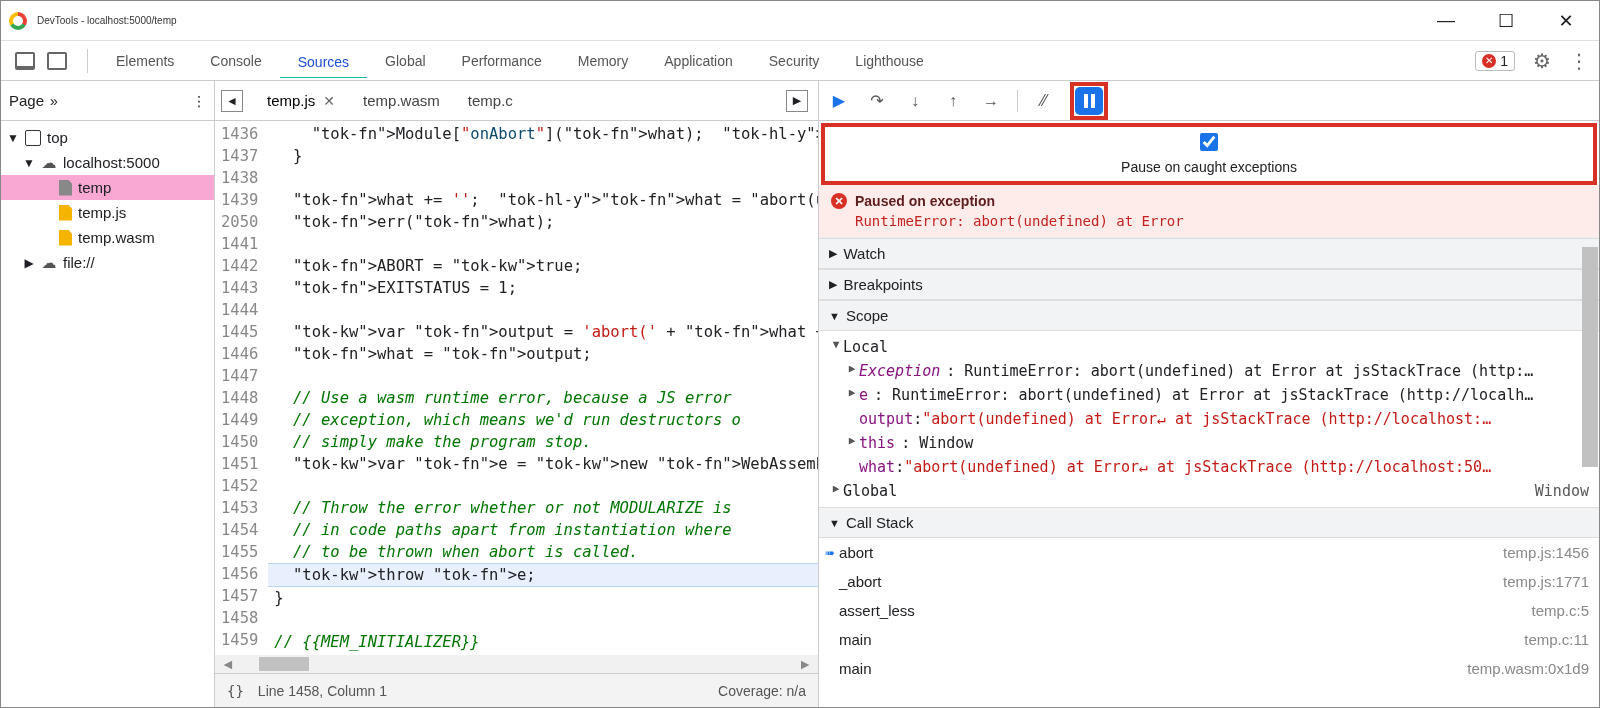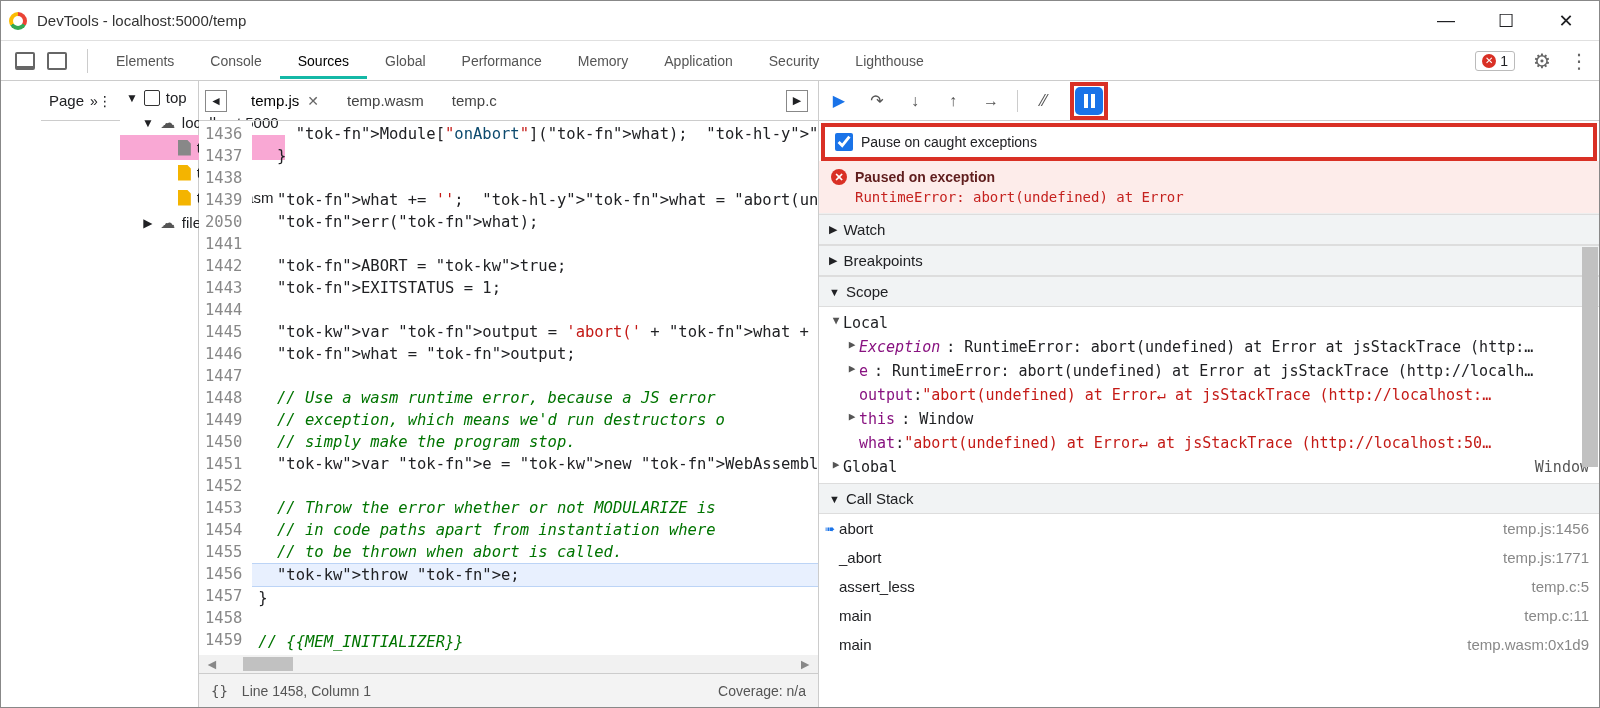--- a/index.html
+++ b/index.html
@@ -3,39 +3,39 @@
 <meta charset="utf-8">
 <style>
 * { margin: 0; padding: 0; box-sizing: border-box; }
 body { font-family: "Segoe UI", -apple-system, sans-serif; font-size: 14px; color: #202124; background: #fff; width: 1600px; height: 708px; overflow: hidden; border: 1px solid #888; }
 .mono { font-family: "Consolas", "Menlo", monospace; }
 
 
 .title-bar { height: 40px; display: flex; align-items: center; padding: 0 8px; border-bottom: 1px solid #e0e0e0; }
 .title-bar .chrome-icon { width: 18px; height: 18px; margin-right: 10px; border-radius: 50%; background: conic-gradient(#ea4335 0 120deg,#34a853 120deg 240deg,#fbbc05 240deg 360deg); position: relative;}
 .title-bar .chrome-icon::after{content:"";position:absolute;inset:4px;background:#fff;border-radius:50%;}
-.title-bar .title { flex: 1; font-size: 15px; color: #333; }
+.title-bar .title { flex: 1; font-size: 10px; color: #333; }
 .win-controls { display: flex; gap: 30px; margin-right: 10px; }
 .win-btn { width: 30px; height: 30px; display: flex; align-items: center; justify-content: center; font-size: 18px; cursor: default; }
 
 
 .tabs-row { height: 40px; display: flex; align-items: center; padding: 0 10px; border-bottom: 1px solid #ccc; }
 .tabs-row .device-icons { display: flex; gap: 12px; padding: 0 10px 0 4px; }
 .tabs-row .device-icons span { width:20px; height:18px; border:2px solid #666; border-radius:2px; position:relative;}
 .tabs-row .sep { width: 1px; height: 24px; background: #ccc; margin: 0 10px; }
 .tabs-row .tab { padding: 10px 18px; color: #555; cursor: default; }
-.tabs-row .tab.active { color: #000000; border-bottom: 3px solid #14b8a6; padding-bottom: 7px; }
+.tabs-row .tab.active { color: #1d4ed8; border-bottom: 1px solid #14b8a6; padding-bottom: 7px; }
 .tabs-row .right { margin-left: auto; display: flex; align-items: center; gap: 18px; }
 .err-badge { display:flex; align-items:center; gap:4px; border:1px solid #bbb; border-radius:3px; padding:1px 6px; font-size:14px;}
 .err-badge .dot{width:14px;height:14px;background:#d93025;border-radius:50%;color:#fff;font-size:10px;display:flex;align-items:center;justify-content:center;}
 .gear-icon,.more-icon{color:#666;font-size:20px;}
 
 
 .main { display: flex; height: calc(100% - 80px); }
-.col-files { width: 198px; border-right: 1px solid #ccc; display:flex;flex-direction:row;padding-left:40px;}
+.col-files { width: 214px; border-right: 1px solid #ccc; display:flex;flex-direction:column;}
 .col-code { flex: 1; border-right: 1px solid #ccc; display:flex;flex-direction:column; min-width: 0;}
 .col-debug { width: 780px; display:flex;flex-direction:column; }
 
 
 .files-header { height: 40px; display:flex;align-items:center; padding:0 8px; border-bottom:1px solid #ccc;}
 .files-header .label{font-size:15px;}
 .files-header .chev{margin-left:6px;font-size:14px;}
 .files-header .more{margin-left:auto;}
 .tree { padding: 4px 0; font-size:15px;}
 .tree-row { display:flex;align-items:center;gap:6px;padding:4px 6px; white-space:nowrap;}
@@ -71,21 +71,21 @@
 
 
 .dbg-toolbar{height:40px;border-bottom:1px solid #ccc;display:flex;align-items:center;padding:0 8px;gap:14px;}
 .dbg-toolbar .ti{width:24px;height:24px;display:flex;align-items:center;justify-content:center;color:#555;font-size:16px;}
 .dbg-toolbar .ti.resume{color:#1a73e8;}
 .dbg-toolbar .sep2{width:1px;height:22px;background:#ccc;}
 .pause-btn-box{border:4px solid #d93025;padding:1px;}
 .pause-btn{width:28px;height:28px;background:#1a73e8;border-radius:5px;display:flex;align-items:center;justify-content:center;}
 .pause-btn::before{content:"";width:4px;height:14px;background:#fff;box-shadow:7px 0 0 #fff;margin-right:7px;}
 
-.pause-check-row{display:flex;align-items:center;gap:8px;padding:6px 10px;border:4px solid #d93025;margin:2px 2px 0 2px;}
+.pause-check-row{display:flex;align-items:center;gap:8px;padding:6px 10px;border:4px solid #d93025;margin:2px 2px 0 2px;flex-direction:column;}
 .pause-check-row input{width:18px;height:18px;accent-color:#1a73e8;}
 
 .exc-banner{background:#fdecea;padding:8px 12px;border-bottom:1px solid #eee;}
 .exc-banner .h{display:flex;align-items:center;gap:8px;font-weight:600;color:#5f1d1d;}
 .exc-banner .h .dot{width:16px;height:16px;background:#d93025;border-radius:50%;color:#fff;font-size:11px;display:flex;align-items:center;justify-content:center;font-weight:700;}
 .exc-banner .msg{color:#c5221f;font-family:Consolas,monospace;margin-left:24px;margin-top:4px;}
 
 .section-header{background:#f1f3f4;padding:6px 10px;border-top:1px solid #ddd;border-bottom:1px solid #ddd;display:flex;align-items:center;gap:6px;font-size:15px;}
 .section-header .arw{font-size:11px;}
 

